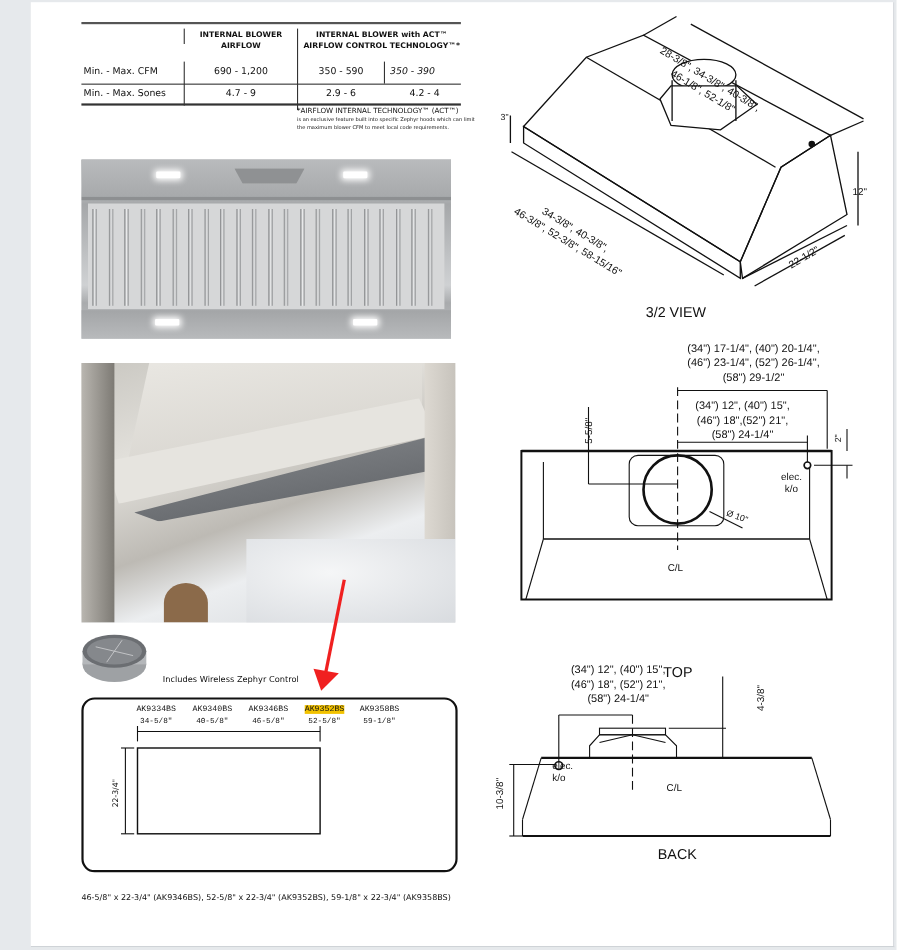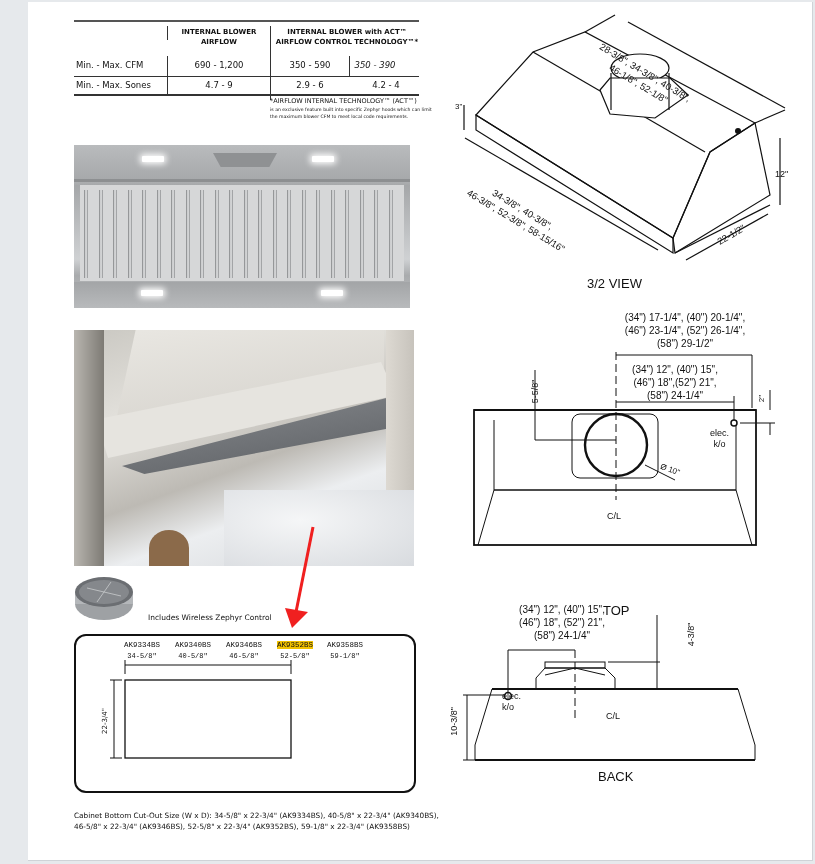--- a/index.html
+++ b/index.html
@@ -150,21 +150,20 @@
   <line x1="35" y1="0" x2="35" y2="14" stroke="#111" stroke-width="1"></line>
   <line x1="201" y1="0" x2="201" y2="14" stroke="#111" stroke-width="1"></line>
   <line x1="35" y1="5" x2="201" y2="5" stroke="#111" stroke-width="1"></line>
   <rect x="35" y="20" width="166" height="78" fill="none" stroke="#111" stroke-width="1.3"></rect>
   <line x1="20" y1="20" x2="32" y2="20" stroke="#111"></line>
   <line x1="20" y1="98" x2="32" y2="98" stroke="#111"></line>
   <line x1="24" y1="20" x2="24" y2="98" stroke="#111"></line>
 </svg>
 <div class="abs" style="left:92px;top:717px;font-size:7px;transform:rotate(-90deg);font-family:'DejaVu Sans',sans-serif;">22-3/4"</div>
 <div class="cab-text">
-  <div>Cabinet Bottom Cut-Out Size (W x D): 34-5/8" x 22-3/4" (AK9334BS), 40-5/8" x 22-3/4" (AK9340BS),</div>
   <div>46-5/8" x 22-3/4" (AK9346BS), 52-5/8" x 22-3/4" (AK9352BS), 59-1/8" x 22-3/4" (AK9358BS)</div>
 </div>
 
 <svg class="abs" style="left:440px;top:10px;" width="370" height="260">
   <g stroke="#111" fill="none" stroke-width="1.2">
     <polygon points="36,105 93,42 145,22 315,113 270,142 233,228"></polygon>
     <line x1="93" y1="42" x2="265" y2="142"></line>
     <polygon points="36,105 233,228 233,243 36,120"></polygon>
     <polygon points="233,228 270,142 315,113 330,185 235,243"></polygon>
     <line x1="235" y1="243" x2="330" y2="195"></line>

